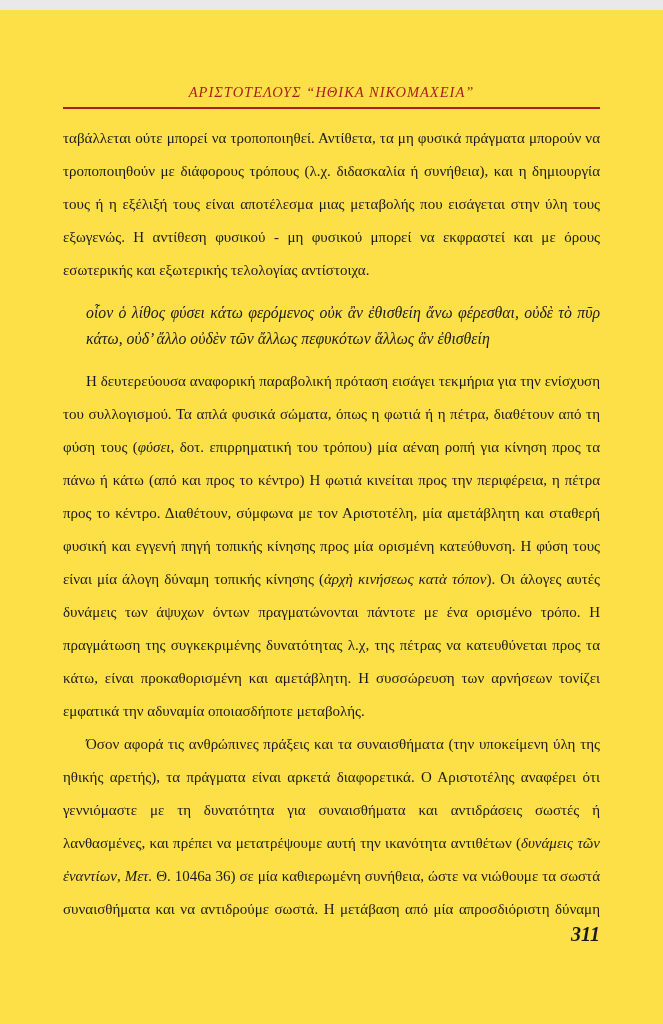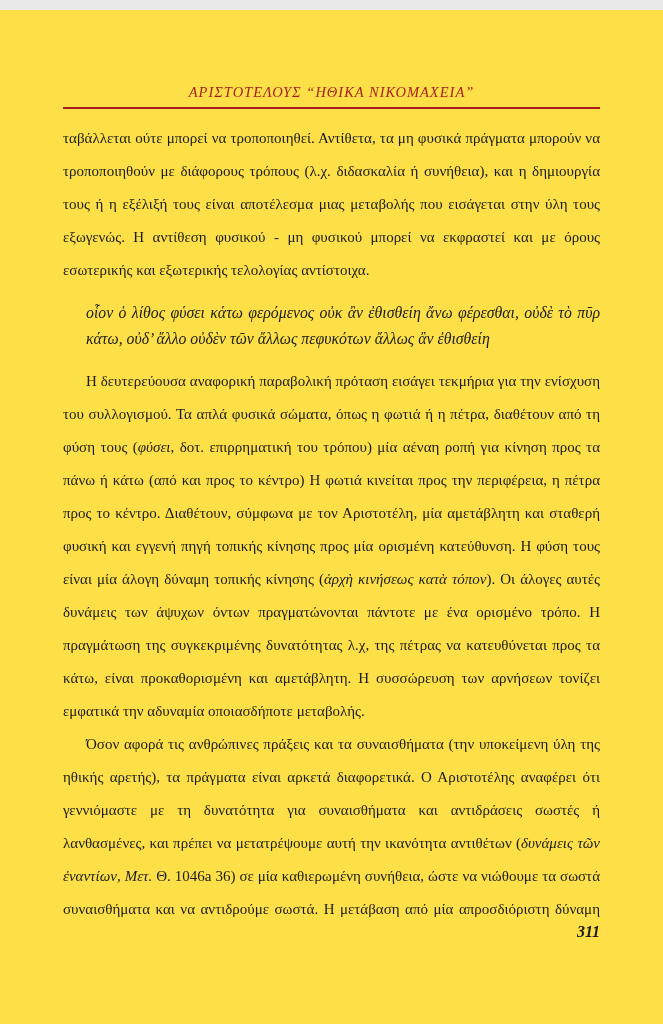--- a/index.html
+++ b/index.html
@@ -58,21 +58,21 @@
     font-size: 15.8px;
     line-height: 26px;
   }
   .it { font-style: italic; }
   .page-number {
     position: absolute;
     top: 913px;
     right: 63px;
     font-style: italic;
     font-weight: 600;
-    font-size: 16px;
+    font-size: 20px;
     color: #1b1b1b;
   }
 </style>
 </head>
 <body>
 
 <div class="page">
 
   <div class="header-title" style="color: rgb(168, 30, 30);">ΑΡΙΣΤΟΤΕΛΟΥΣ “ΗΘΙΚΑ ΝΙΚΟΜΑΧΕΙΑ”</div>
 

